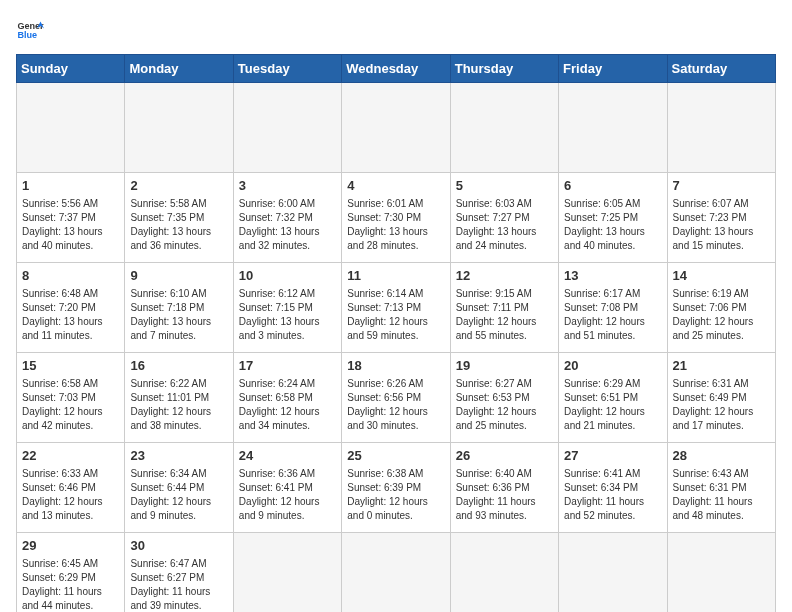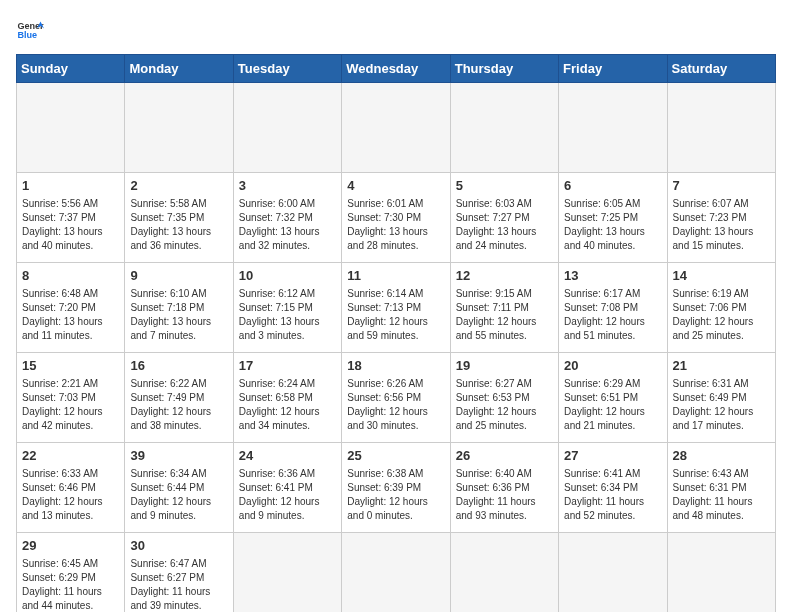--- a/index.html
+++ b/index.html
@@ -211,29 +211,29 @@
           <span class="day-num">14</span>
           <div>Sunrise: 6:19 AM</div>
           <div>Sunset: 7:06 PM</div>
           <div>Daylight: 12 hours</div>
           <div>and 25 minutes.</div>
         </td>
       </tr>
       <tr class="week-row">
         <td>
           <span class="day-num">15</span>
-          <div>Sunrise: 2:21 AM</div>
+          <div>Sunrise: 6:58 AM</div>
           <div>Sunset: 7:03 PM</div>
           <div>Daylight: 12 hours</div>
           <div>and 42 minutes.</div>
         </td>
         <td>
           <span class="day-num">16</span>
           <div>Sunrise: 6:22 AM</div>
-          <div>Sunset: 7:49 PM</div>
+          <div>Sunset: 11:01 PM</div>
           <div>Daylight: 12 hours</div>
           <div>and 38 minutes.</div>
         </td>
         <td>
           <span class="day-num">17</span>
           <div>Sunrise: 6:24 AM</div>
           <div>Sunset: 6:58 PM</div>
           <div>Daylight: 12 hours</div>
           <div>and 34 minutes.</div>
         </td>
@@ -268,21 +268,21 @@
       </tr>
       <tr class="week-row">
         <td>
           <span class="day-num">22</span>
           <div>Sunrise: 6:33 AM</div>
           <div>Sunset: 6:46 PM</div>
           <div>Daylight: 12 hours</div>
           <div>and 13 minutes.</div>
         </td>
         <td>
-          <span class="day-num">39</span>
+          <span class="day-num">23</span>
           <div>Sunrise: 6:34 AM</div>
           <div>Sunset: 6:44 PM</div>
           <div>Daylight: 12 hours</div>
           <div>and 9 minutes.</div>
         </td>
         <td>
           <span class="day-num">24</span>
           <div>Sunrise: 6:36 AM</div>
           <div>Sunset: 6:41 PM</div>
           <div>Daylight: 12 hours</div>

